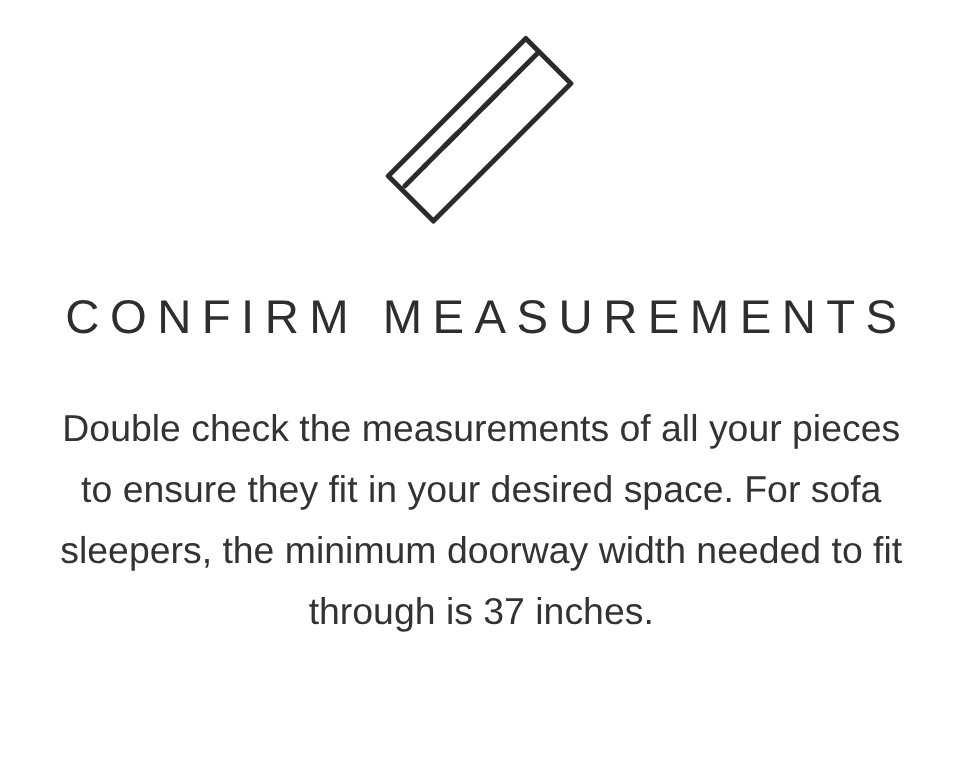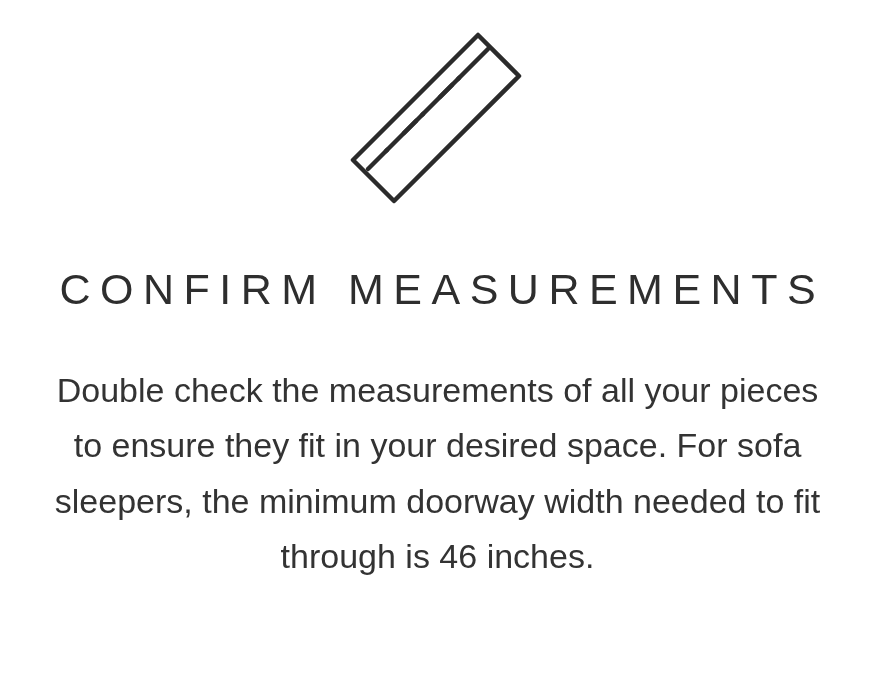--- a/index.html
+++ b/index.html
@@ -76,15 +76,15 @@
         <path d="M 62 112 L 81 93" transform="translate(4,-6)"></path>
         <path d="M 80 94 L 110 64" transform="translate(4,-6)"></path>
         <path d="M 98 76 L 117 57" transform="translate(4,-6)"></path>
         <path d="M 116 58 L 146 28" transform="translate(4,-6)"></path>
       </g>
     </svg>
   </div>
 
   <h1 class="headline">CONFIRM MEASUREMENTS</h1>
 
-  <p class="body-copy">Double check the measurements of all your pieces to ensure they fit in your desired space. For sofa sleepers, the minimum doorway width needed to fit through is 46 inches.</p>
+  <p class="body-copy">Double check the measurements of all your pieces to ensure they fit in your desired space. For sofa sleepers, the minimum doorway width needed to fit through is 37 inches.</p>
 
 </div>
 
 </body></html>

